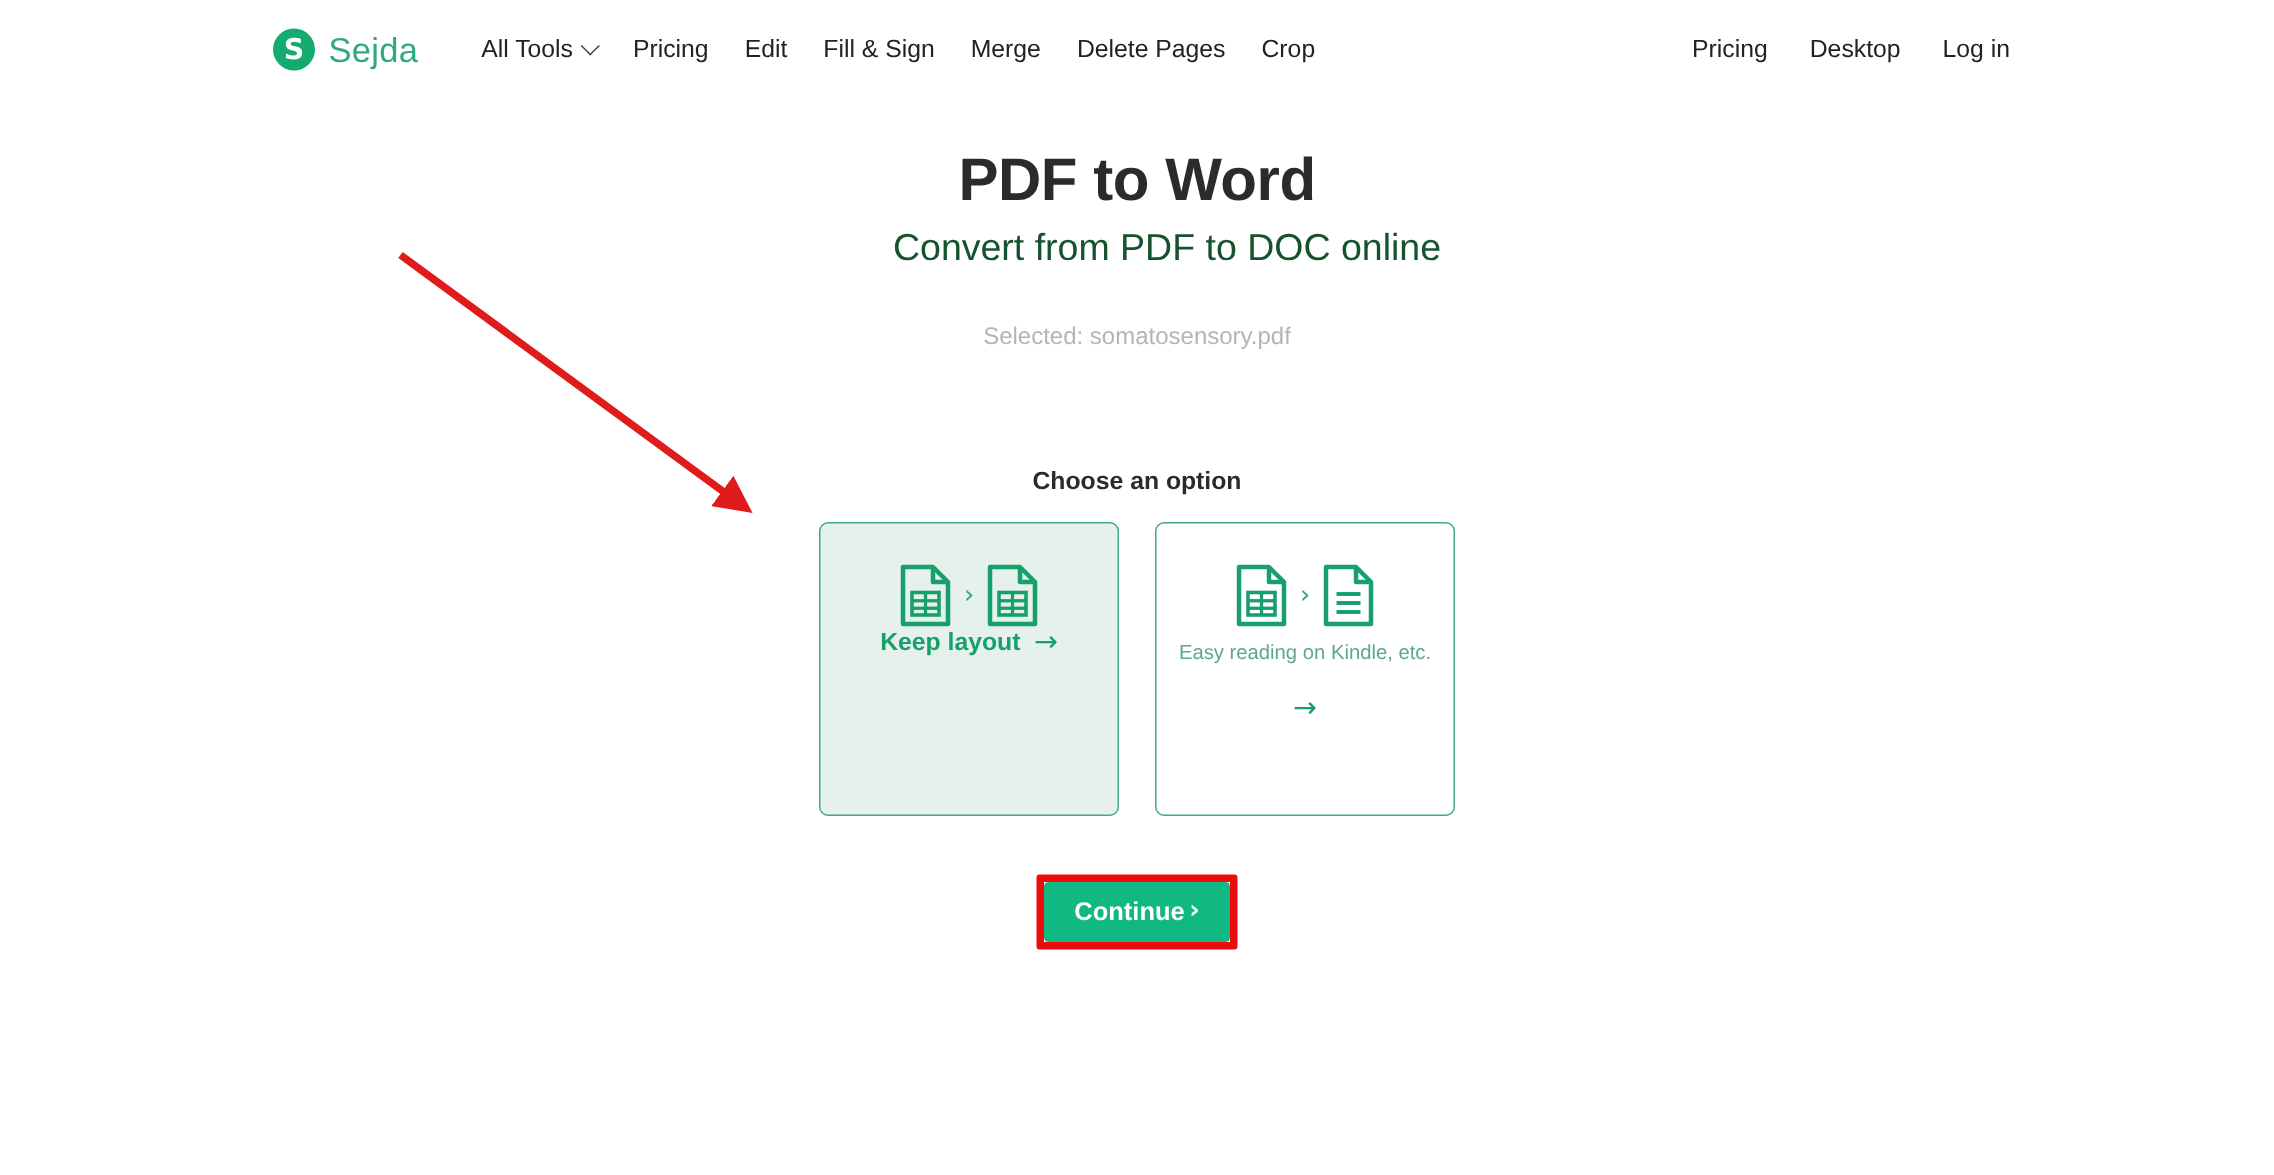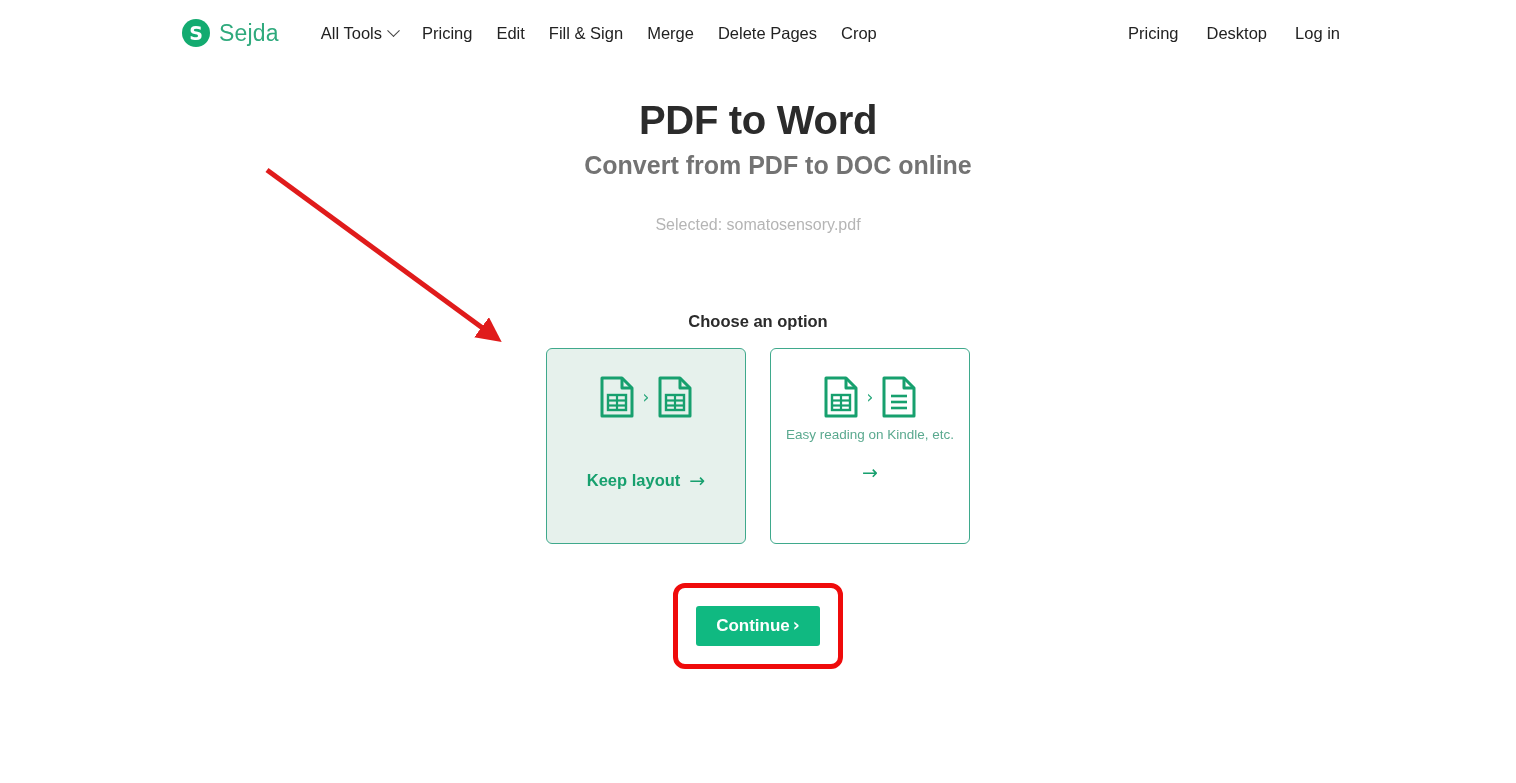--- a/index.html
+++ b/index.html
@@ -87,22 +87,22 @@
   .page-title {
     margin-top: 32px;
     font-size: 40px;
     font-weight: 700;
     color: #2b2b2b;
     letter-spacing: -.3px;
   }
   .page-subtitle {
     margin-top: 8px;
     font-size: 25px;
-    color: #737373;
-    font-weight: 700;
+    color: #14532d;
+    font-weight: 400;
     padding-left: 40px;
   }
   .selected-file {
     margin-top: 36px;
     font-size: 16px;
     color: #b5b5b5;
   }
 
   .choose-label {
     margin-top: 78px;
@@ -163,34 +163,34 @@
     align-items: center;
     justify-content: center;
     gap: 9px;
     line-height: 21px;
   }
   .card-action .arrow-glyph {
     font-size: 19px;
     font-weight: 400;
     font-family: "DejaVu Sans", sans-serif;
   }
-  .action-left  { margin-top: 52px; }
+  .action-left  { }
   .action-right { margin-top: 20px; flex-wrap: wrap; width: 150px; }
   .action-right .label { text-align: left; }
 
   
   .continue-wrap {
     margin-top: 39px;
     display: flex;
     justify-content: center;
   }
   .continue-highlight {
     border: 5px solid #ef0b0b;
-    border-radius: 12px;
-    padding: 18px;
+    border-radius: 2px;
+    padding: 0;
     display: inline-block;
     line-height: 0;
   }
   .continue-btn {
     background: #10b981;
     color: #ffffff;
     border: none;
     border-radius: 3px;
     font-family: "Liberation Sans", sans-serif;
     font-size: 17px;

